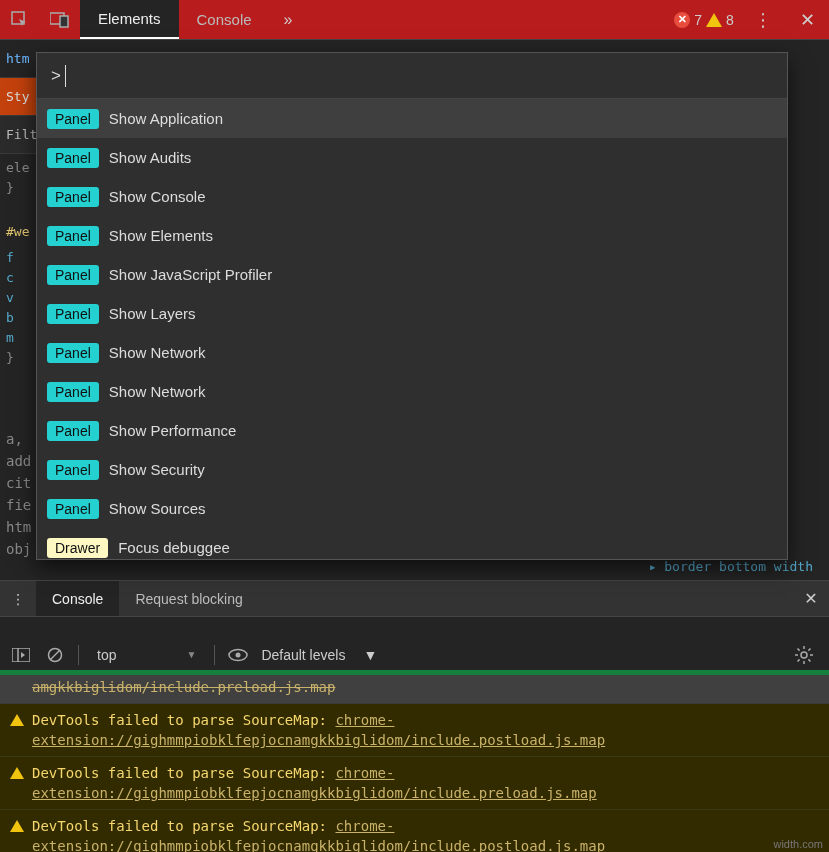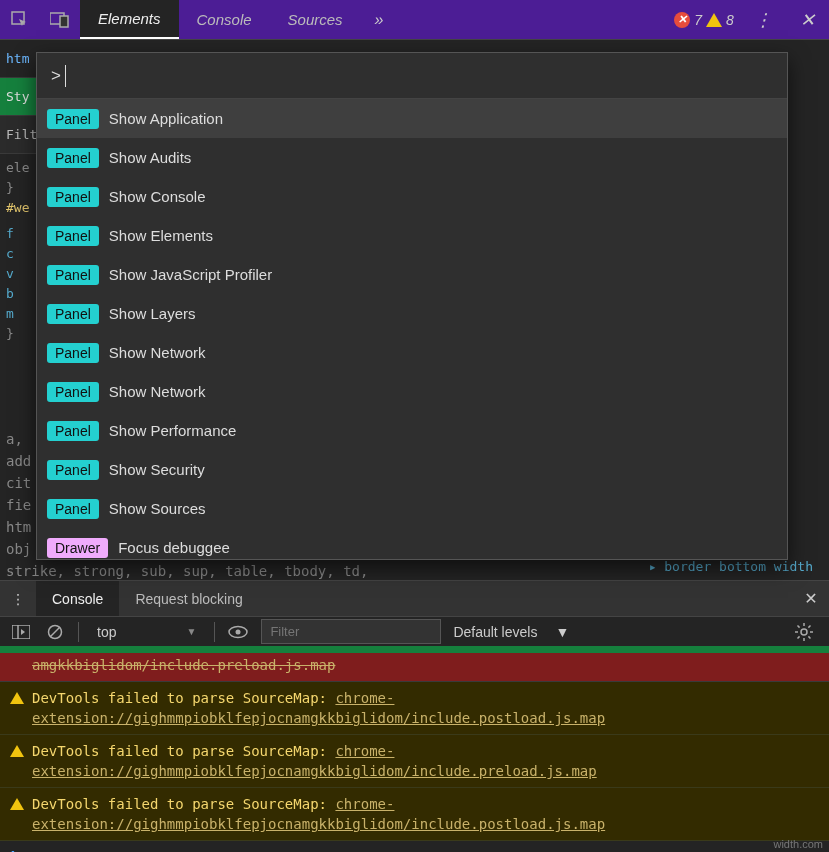--- a/index.html
+++ b/index.html
@@ -1,79 +1,79 @@
 <!DOCTYPE html>
 <html><head>
 <meta charset="utf-8">
 <style>
 * { box-sizing: border-box; margin: 0; padding: 0; }
 html, body { width: 829px; height: 852px; background: #242424; font-family: "Segoe UI", Arial, sans-serif; font-size: 14px; color: #ccc; overflow: hidden; position: relative; }
 
 
-.top-bar { height: 40px; display: flex; align-items: stretch; background: #4c1d95; border-bottom: 1px solid #444; font-style: italic; }
+.top-bar { height: 40px; display: flex; align-items: stretch; background: #b91c1c; border-bottom: 1px solid #444; }
 .icon-btn { width: 40px; display: flex; align-items: center; justify-content: center; color: #aaa; cursor: pointer; }
 .tab { padding: 0 18px; display: flex; align-items: center; color: #bbb; cursor: pointer; font-size: 15px; }
 .tab.active { background: #242424; color: #eee; border-bottom: 2px solid #fff; }
 .more-tabs { padding: 0 14px; display: flex; align-items: center; color: #ccc; cursor: pointer; font-size: 16px; }
 .spacer { flex: 1; }
 .badge-group { display: flex; align-items: center; gap: 4px; padding: 0 6px; font-size: 14px; }
 .badge-err { width: 16px; height: 16px; border-radius: 50%; background: #e74c3c; display: flex; align-items: center; justify-content: center; color: #fff; font-size: 11px; font-weight: bold; }
 .badge-warn { width: 0; height: 0; border-left: 8px solid transparent; border-right: 8px solid transparent; border-bottom: 14px solid #f1c40f; position: relative; }
 .kebab { display: flex; align-items: center; padding: 0 14px; color: #ccc; cursor: pointer; font-size: 18px; }
 .close-x { display: flex; align-items: center; padding: 0 14px; color: #ccc; cursor: pointer; font-size: 18px; }
 
 
 .bg-col { position: absolute; top: 40px; left: 0; width: 44px; color: #888; font-family: Menlo, Consolas, monospace; font-size: 13px; }
 .bg-row { height: 38px; display: flex; align-items: center; padding-left: 6px; overflow: hidden; white-space: nowrap; border-bottom: 1px solid #3a3a3a; }
-.bg-styles { background: #15803d; color: #ddd; }
+.bg-styles { background: #c2410c; color: #ddd; }
 .bg-filter { background: #2b2b2b; color: #bbb; }
 
 
 .cmd-menu { position: absolute; top: 52px; left: 36px; width: 752px; background: #2f2f2f; border: 1px solid #555; box-shadow: 0 8px 20px rgba(0,0,0,0.6); z-index: 10; }
 .cmd-input-row { height: 46px; display: flex; align-items: center; padding: 0 14px; font-size: 17px; color: #ddd; border-bottom: 1px solid #444; }
 .prompt-char { margin-right: 4px; }
 .cmd-cursor { width: 1px; height: 22px; background: #ddd; }
 .cmd-list { max-height: 460px; overflow: hidden; }
 .cmd-item { height: 39px; display: flex; align-items: center; padding: 0 10px; gap: 10px; font-size: 15px; color: #ddd; cursor: pointer; }
 .cmd-item.highlight { background: #3f3f3f; }
 .pill { padding: 2px 8px; border-radius: 3px; font-size: 14px; color: #111; font-weight: 500; }
 .pill-panel { background: #24d0d0; }
-.pill-drawer { background: #f0abfc; }
+.pill-drawer { background: #fef9c3; }
 
 
 .watermark { position: absolute; top: 60px; left: 300px; font-size: 30px; font-weight: bold; color: rgba(110,110,110,0.35); letter-spacing: 1px; z-index: 5; pointer-events: none; display: flex; align-items: center; gap: 4px; }
 .watermark-head { width: 38px; height: 38px; border-radius: 50%; background: rgba(110,130,110,0.35); position: relative; }
 
 .source-watermark { position: absolute; bottom: 2px; right: 6px; font-size: 11px; color: #777; z-index: 50; }
 
 
 .bg-lower { position: absolute; top: 428px; left: 6px; right: 20px; font-family: Menlo, Consolas, monospace; font-size: 14px; color: #888; line-height: 22px; }
 .right-panel-fragment { position: absolute; right: 16px; top: 544px; font-family: Menlo, Consolas, monospace; color: #5aa; font-size: 13px; }
 
 
 .drawer { position: absolute; top: 580px; left: 0; right: 0; bottom: 0; background: #242424; border-top: 1px solid #444; display: flex; flex-direction: column; }
 .drawer-tabs { height: 36px; display: flex; align-items: stretch; background: #333; border-bottom: 1px solid #444; }
 .drawer-kebab { width: 36px; display: flex; align-items: center; justify-content: center; color: #ccc; cursor: pointer; }
 .drawer-tab { padding: 0 16px; display: flex; align-items: center; color: #bbb; cursor: pointer; font-size: 14px; }
 .drawer-tab.active { background: #242424; color: #eee; }
 .drawer-close { margin-left: auto; width: 36px; display: flex; align-items: center; justify-content: center; color: #ccc; cursor: pointer; font-size: 16px; }
 
-.console-toolbar { height: 36px; display: flex; align-items: center; gap: 12px; padding: 8px 10px; border-bottom: 7px solid #15803d; }
+.console-toolbar { height: 36px; display: flex; align-items: center; gap: 12px; padding: 8px 10px; border-bottom: 5px solid #15803d; margin-top: 22px; }
 .ct-icon { width: 22px; height: 22px; display: flex; align-items: center; justify-content: center; color: #aaa; cursor: pointer; }
 .ct-divider { width: 1px; height: 20px; background: #555; }
 .ct-select { display: flex; align-items: center; gap: 70px; color: #ccc; cursor: pointer; padding: 2px 6px; }
 .ct-select .tri { font-size: 10px; color: #888; }
 .ct-filter { flex: 0 0 180px; }
 .ct-filter input { width: 100%; background: #333; border: 1px solid #555; color: #aaa; padding: 4px 8px; font-size: 13px; outline: none; }
 .ct-levels { display: flex; align-items: center; color: #ccc; cursor: pointer; gap: 18px; }
 .ct-gear { margin-left: auto; margin-right: 6px; color: #aaa; cursor: pointer; }
 
 .console-body { flex: 1; overflow: hidden; font-family: Menlo, Consolas, monospace; font-size: 14px; }
 .con-row { display: flex; align-items: flex-start; gap: 8px; padding: 6px 10px; border-bottom: 1px solid #3a3a1a; background: #332b00; color: #f5d76e; line-height: 20px; }
-.con-row.first-trunc { background: #7f1d1d; color: #999; border-bottom: 1px solid #3a3a3a; padding-top: 2px; }
+.con-row.first-trunc { background: #404040; color: #999; border-bottom: 1px solid #3a3a3a; padding-top: 2px; }
 .con-warn-icon { width: 0; height: 0; border-left: 7px solid transparent; border-right: 7px solid transparent; border-bottom: 12px solid #f1c40f; margin-top: 4px; flex-shrink: 0; }
 .con-text a { color: #c9b26a; text-decoration: underline; }
 .con-text .strike { text-decoration: line-through; }
 .console-prompt { padding: 6px 10px; color: #4aa3ff; font-weight: bold; }
 
 svg { display: block; }
 </style>
 </head>
 <body>
 
@@ -88,23 +88,20 @@
     <svg width="20" height="16" viewBox="0 0 20 16">
         <rect x="0" y="1" width="14" height="11" fill="none" stroke="#aaa" stroke-width="1.5"></rect>
         <rect x="10" y="4" width="8" height="11" fill="#333" stroke="#aaa" stroke-width="1.5"></rect>
       </svg>
   </div>
   <div class="tab active">
       <span>Elements</span>
     </div>
   <div class="tab">
       <span>Console</span>
-    </div>
-  <div class="tab">
-      <span>Sources</span>
     </div>
   <div class="more-tabs">
       <span>»</span>
     </div>
   <div class="spacer"></div>
   <div class="badge-group">
     <span class="badge-err">✕</span>
     <span>7</span>
     <span class="badge-warn"></span>
     <span>8</span>
@@ -117,21 +114,21 @@
     </div>
 </div>
 
 <div class="bg-col">
   <div class="bg-row" style="color:#6cb8ff;">htm</div>
   <div class="bg-row bg-styles">Sty</div>
   <div class="bg-row bg-filter">Filt</div>
   <div style="padding:4px 6px; line-height:20px;">
     <div>ele</div>
     <div>}</div>
-    <div style="color:#e0c46c; margin-top:0;">#we</div>
+    <div style="color:#e0c46c; margin-top:24px;">#we</div>
     <div style="color:#5ac; margin-top:6px;">  f</div>
     <div style="color:#5ac;">  c</div>
     <div style="color:#5ac;">  v</div>
     <div style="color:#5ac;">  b</div>
     <div style="color:#5ac;">  m</div>
     <div>}</div>
   </div>
 </div>
 
 <div class="watermark">
@@ -140,21 +137,20 @@
   <span>puals</span>
 </div>
 
 <div class="bg-lower">
   <div>a,</div>
   <div>add</div>
   <div>cit</div>
   <div>fie</div>
   <div>htm</div>
   <div>obj</div>
-  <div>strike, strong, sub, sup, table, tbody, td,</div>
 </div>
 <div class="right-panel-fragment">
   <div style="color:#888;">none</div>
   <div style="color:#5ac;">▸ border bottom width</div>
 </div>
 
 <div class="cmd-menu">
   <div class="cmd-input-row">
     <span class="prompt-char">&gt;</span>
     <span class="cmd-cursor"></span>
@@ -245,23 +241,20 @@
     <div class="ct-select">
       <span>top</span>
       <span class="tri">▼</span>
     </div>
     <div class="ct-divider"></div>
     <div class="ct-icon">
       <svg width="20" height="14" viewBox="0 0 20 14">
           <ellipse cx="10" cy="7" rx="9" ry="5.5" fill="none" stroke="#aaa" stroke-width="1.5"></ellipse>
           <circle cx="10" cy="7" r="2.5" fill="#aaa"></circle>
         </svg>
-    </div>
-    <div class="ct-filter">
-      <input type="text" placeholder="Filter" style="">
     </div>
     <div class="ct-levels">
       <span>Default levels</span>
       <span class="tri">▼</span>
     </div>
     <div class="ct-gear">
       <svg width="18" height="18" viewBox="0 0 18 18">
           <circle cx="9" cy="9" r="3" fill="none" stroke="#aaa" stroke-width="1.5"></circle>
           <g stroke="#aaa" stroke-width="1.5">
             <line x1="9" y1="0" x2="9" y2="3"></line>

